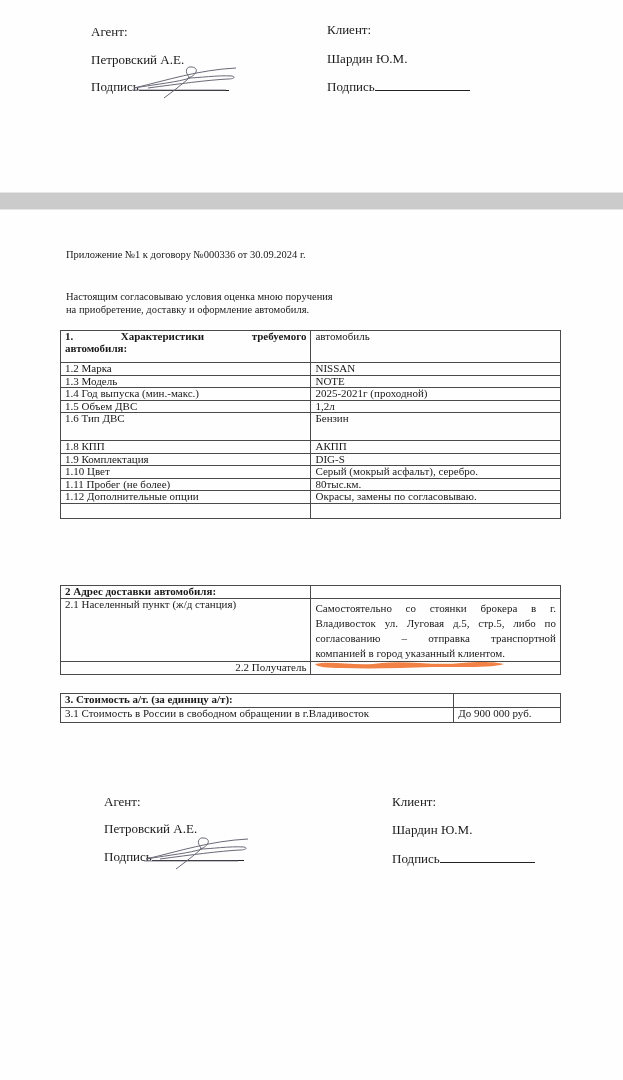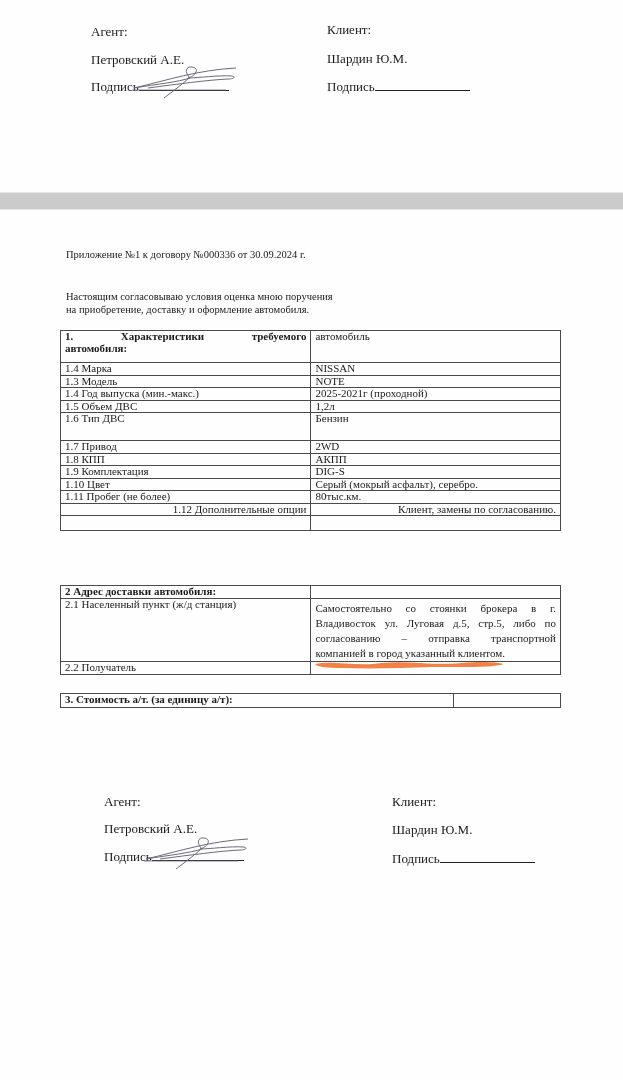--- a/index.html
+++ b/index.html
@@ -59,62 +59,58 @@
         <span>Характеристики</span>
         <span>требуемого</span>
       </div>
       <div>автомобиля:</div>
     </td>
     <td>автомобиль</td>
   </tr>
   </tbody>
     <tbody id="t1body">
       <tr style="height: 12px;">
-        <td>1.4 Марка</td>
+        <td>1.2 Марка</td>
         <td style="white-space: pre;">NISSAN</td>
       </tr>
       <tr style="height: 12px;">
         <td>1.3 Модель</td>
         <td style="white-space: pre;">NOTE</td>
       </tr>
       <tr style="height: 12px;">
         <td>1.4 Год выпуска (мин.-макс.)</td>
         <td style="white-space: pre;">2025-2021г (проходной)</td>
       </tr>
       <tr style="height: 12px;">
         <td>1.5 Объем ДВС</td>
         <td style="white-space: pre;">1,2л</td>
       </tr>
       <tr style="height: 28px;">
         <td>1.6 Тип ДВС</td>
         <td style="white-space: pre;">Бензин</td>
       </tr>
       <tr style="height: 12px;">
-        <td>1.7 Привод</td>
-        <td style="white-space: pre;">2WD</td>
-      </tr>
-      <tr style="height: 12px;">
         <td>1.8 КПП</td>
         <td style="white-space: pre;">АКПП</td>
       </tr>
       <tr style="height: 12px;">
         <td>1.9 Комплектация</td>
         <td style="white-space: pre;">DIG-S</td>
       </tr>
       <tr style="height: 12px;">
         <td>1.10 Цвет</td>
         <td style="white-space: pre; margin-left: 20px;">Серый (мокрый асфальт), серебро.</td>
       </tr>
       <tr style="height: 12px;">
         <td>1.11 Пробег (не более)</td>
         <td style="white-space: pre;">80тыс.км.</td>
       </tr>
-      <tr style="height: 12px; text-align: right;">
+      <tr style="height: 12px;">
         <td>1.12 Дополнительные опции</td>
-        <td style="white-space: pre;">Клиент, замены по согласованию.</td>
+        <td style="white-space: pre;">Окрасы, замены по согласовываю.</td>
       </tr>
     </tbody>
   <tbody>
       <tr style="height:15px;">
     <td></td>
         <td></td>
   </tr>
 </tbody>
   </table>
 
@@ -130,40 +126,44 @@
   </tr>
   <tr>
     <td>2.1 Населенный пункт (ж/д станция)</td>
     <td style="padding:2px 4px 0 4px;line-height:15px;">
       <div class="just">Самостоятельно со стоянки брокера в г.</div>
       <div class="just">Владивосток ул. Луговая д.5, стр.5, либо по</div>
       <div class="just">согласованию – отправка транспортной</div>
       <div>компанией в город указанный клиентом.</div>
     </td>
   </tr>
-  <tr style="height:13px;">
+  <tr style="height:13px;text-align:right;">
     <td>2.2 Получатель</td>
     <td></td>
   </tr>
 </tbody>
   </table>
 
 <svg class="redact" viewBox="0 0 195 12">
   <path d="M3 6 C20 2, 45 9, 70 5 C95 2, 120 8, 150 5 C170 3, 185 4, 192 6 C180 10, 150 9, 120 9 C90 10, 60 11, 30 10 C15 10, 5 9, 3 6 Z" fill="#f07a3a" opacity="0.95" id="redactPath"></path>
 </svg>
 
 <table class="doc" style="left:60px;top:693px;width:501px;">
   <colgroup>
       <col style="width:394px">
       <col style="width:107px">
     </colgroup>
   <tbody>
       <tr style="height:14px;">
     <td class="bold">3. Стоимость а/т. (за единицу а/т):</td>
     <td></td>
+  </tr>
+  <tr style="height:15px;">
+    <td>3.1 Стоимость в России в свободном обращении в г.Владивосток</td>
+    <td>До 900 000 руб.</td>
   </tr>
 </tbody>
   </table>
 
 <div>
   <div class="abs sig-text" style="left:104px;top:794px;">Агент:</div>
   <div class="abs sig-text" style="left:104px;top:821px;">Петровский А.Е.</div>
   <div class="abs sig-text" style="left:104px;top:849px;">
     <span>Подпись</span><span class="uline" style="width:92px;"></span>
   </div>

